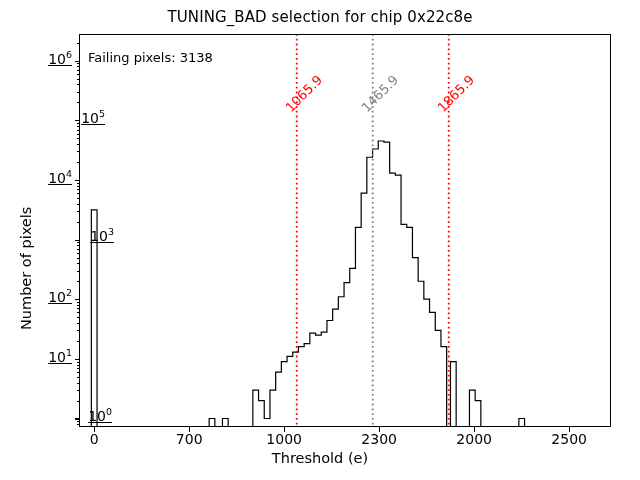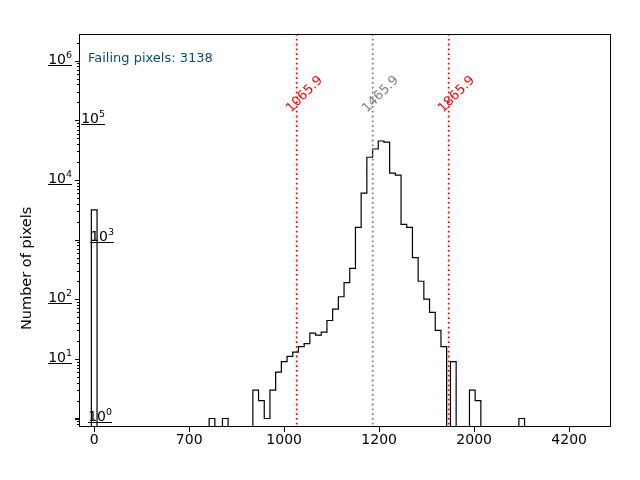--- a/index.html
+++ b/index.html
@@ -115,40 +115,42 @@
     width: 1.1px;
     height: 4.5px;
     background: #000000;
   }
   
   #failing-note {
     position: absolute;
     left: 88px;
     top: 50px;
     font-size: 13px;
-    color: #0c4a6e;
+    color: #000000;
     white-space: nowrap;
   }
   .vline-label {
     position: absolute;
     font-size: 13px;
     white-space: nowrap;
     transform-origin: left bottom;
     transform: rotate(-45deg);
   }
   .vline-label.red { color: #ff0000; }
   .vline-label.grey { color: #808080; }
 </style>
 </head>
 <body>
 
 <div id="figure">
 
+  <div id="plot-title">TUNING_BAD selection for chip 0x22c8e</div>
 
   <div id="ylabel">Number of pixels</div>
+  <div id="xlabel">Threshold (e)</div>
 
   <div id="ytick-labels">
       <div class="ytick-label" style="top: 409.492px; width: 72px; left: 0px; padding-left: 40px;">10<sup>0</sup></div>
       <div class="ytick-label" style="top: 349.854px; width: 72px; left: 0px;">10<sup>1</sup></div>
       <div class="ytick-label" style="top: 290.217px; width: 72px; left: 0px;">10<sup>2</sup></div>
       <div class="ytick-label" style="top: 229px; width: 72px; left: 0px; padding-left: 42px;">10<sup>3</sup></div>
       <div class="ytick-label" style="top: 170.942px; width: 72px; left: 0px;">10<sup>4</sup></div>
       <div class="ytick-label" style="top: 111.305px; width: 72px; left: 0px; padding-left: 33px;">10<sup>5</sup></div>
       <div class="ytick-label" style="top: 51.6673px; width: 72px; left: 0px;">10<sup>6</sup></div>
     </div>
@@ -209,23 +211,23 @@
       <div class="ytick-minor" style="top: 63.3962px;"></div>
       <div class="ytick-major" style="top: 60.6673px;"></div>
       <div class="ytick-minor" style="top: 42.7147px;"></div>
       <div class="ytick-minor" style="top: 424.271px;"></div>
       <div class="ytick-minor" style="top: 421.221px;"></div>
     </div>
   <div id="xtick-labels">
       <div class="xtick-label" style="left: 94.2px;">0</div>
       <div class="xtick-label" style="left: 189.2px;">700</div>
       <div class="xtick-label" style="left: 284.2px;">1000</div>
-      <div class="xtick-label" style="left: 379.2px;">1200</div>
+      <div class="xtick-label" style="left: 379.2px;">2300</div>
       <div class="xtick-label" style="left: 474.2px;">2000</div>
-      <div class="xtick-label" style="left: 569.2px;">4200</div>
+      <div class="xtick-label" style="left: 569.2px;">2500</div>
     </div>
   <div id="xtick-marks">
       <div class="xtick-major" style="left: 94.2px;"></div>
       <div class="xtick-major" style="left: 189.2px;"></div>
       <div class="xtick-major" style="left: 284.2px;"></div>
       <div class="xtick-major" style="left: 379.2px;"></div>
       <div class="xtick-major" style="left: 474.2px;"></div>
       <div class="xtick-major" style="left: 569.2px;"></div>
     </div>
 

